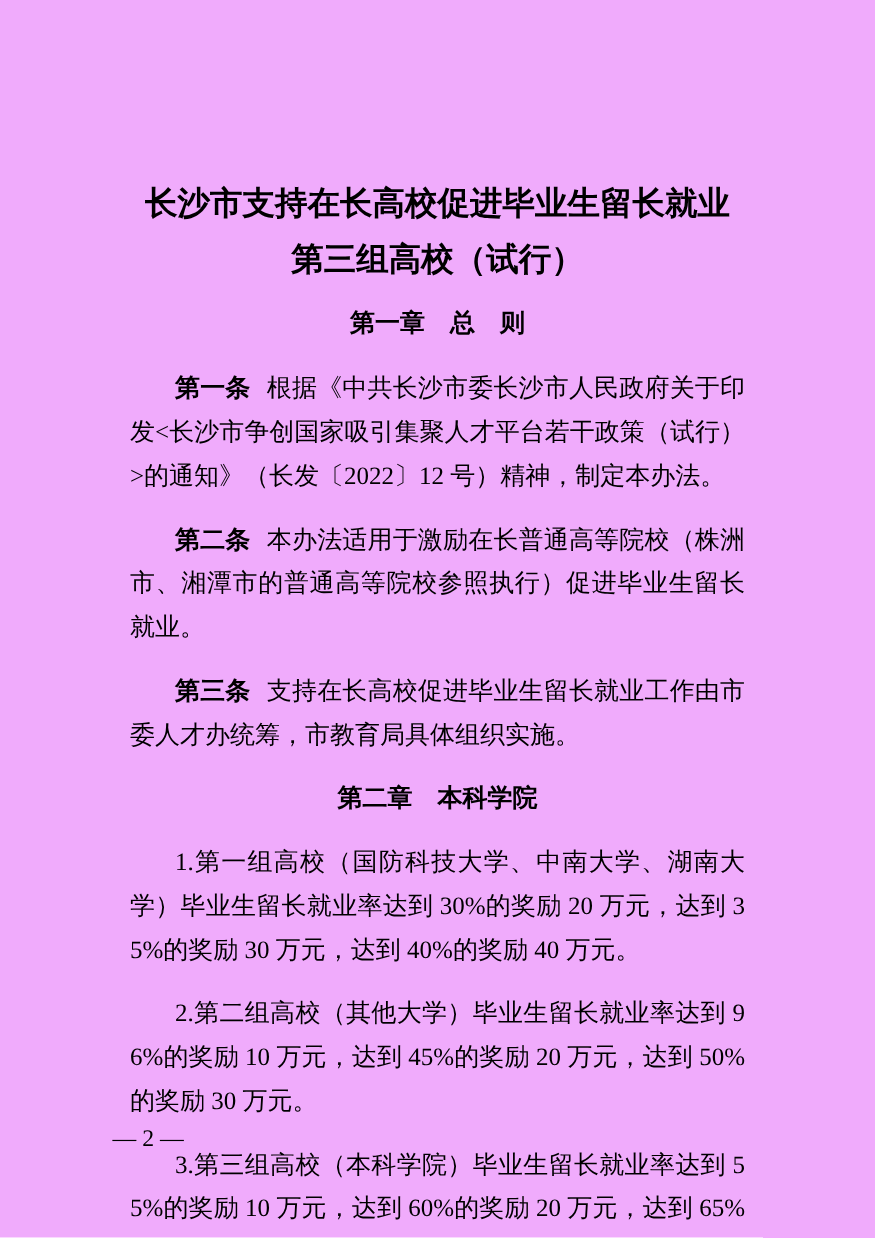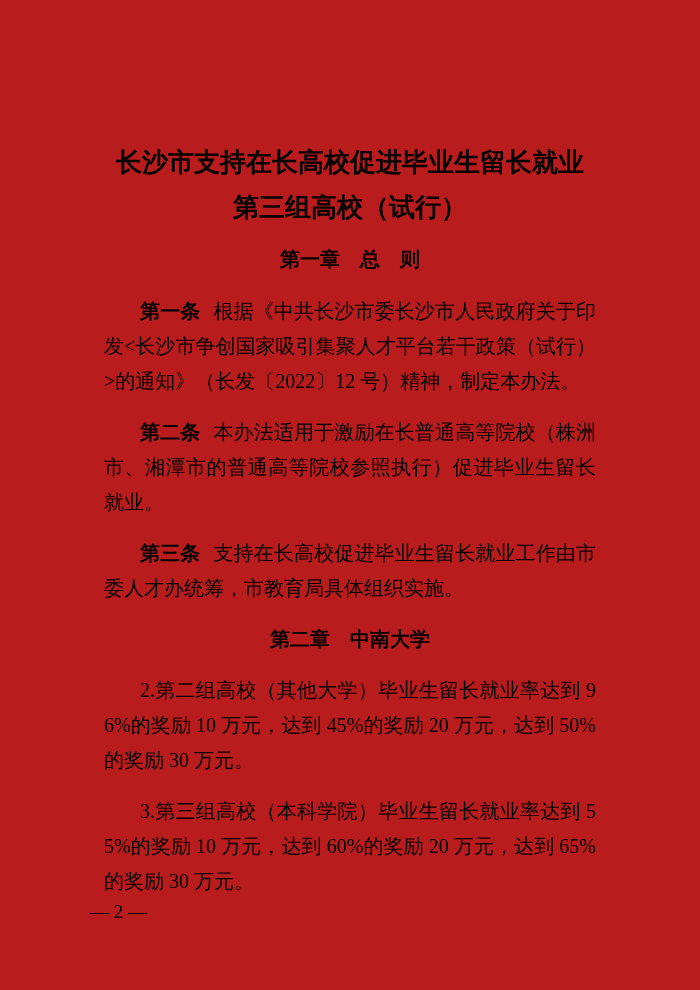--- a/index.html
+++ b/index.html
@@ -4,21 +4,21 @@
 <style>
   html, body {
     margin: 0;
     padding: 0;
     background: #ffffff;
   }
   .page {
     position: relative;
     width: 700px;
     height: 990px;
-    background: #b91c1c;
+    background: #f0abfc;
     color: #000000;
     font-family: "Liberation Serif", "DejaVu Serif", serif;
     overflow: hidden;
   }
   .content {
     position: absolute;
     left: 88px;
     right: 88px;
     top: 140px;
   }
@@ -85,23 +85,24 @@
     </h1>
 
     <h2 class="chapter-heading first">第一章　总　则</h2>
 
     <p class="para first-after-heading"><b class="lead">第一条</b><span class="para-text">根据《中共长沙市委长沙市人民政府关于印发&lt;长沙市争创国家吸引集聚人才平台若干政策（试行）&gt;的通知》（长发〔2022〕12 号）精神，制定本办法。</span></p>
 
     <p class="para"><b class="lead">第二条</b><span class="para-text">本办法适用于激励在长普通高等院校（株洲市、湘潭市的普通高等院校参照执行）促进毕业生留长就业。</span></p>
 
     <p class="para"><b class="lead">第三条</b><span class="para-text">支持在长高校促进毕业生留长就业工作由市委人才办统筹，市教育局具体组织实施。</span></p>
 
-    <h2 class="chapter-heading second">第二章　中南大学</h2>
+    <h2 class="chapter-heading second">第二章　本科学院</h2>
 
 
+    <p class="para">1.第一组高校（国防科技大学、中南大学、湖南大学）毕业生留长就业率达到 30%的奖励 20 万元，达到 35%的奖励 30 万元，达到 40%的奖励 40 万元。</p>
 
     <p class="para">2.第二组高校（其他大学）毕业生留长就业率达到 96%的奖励 10 万元，达到 45%的奖励 20 万元，达到 50%的奖励 30 万元。</p>
 
     <p class="para">3.第三组高校（本科学院）毕业生留长就业率达到 55%的奖励 10 万元，达到 60%的奖励 20 万元，达到 65%的奖励 30 万元。</p>
 
   </div>
 
   <div class="page-number">— 2 —</div>
 </div>
 

